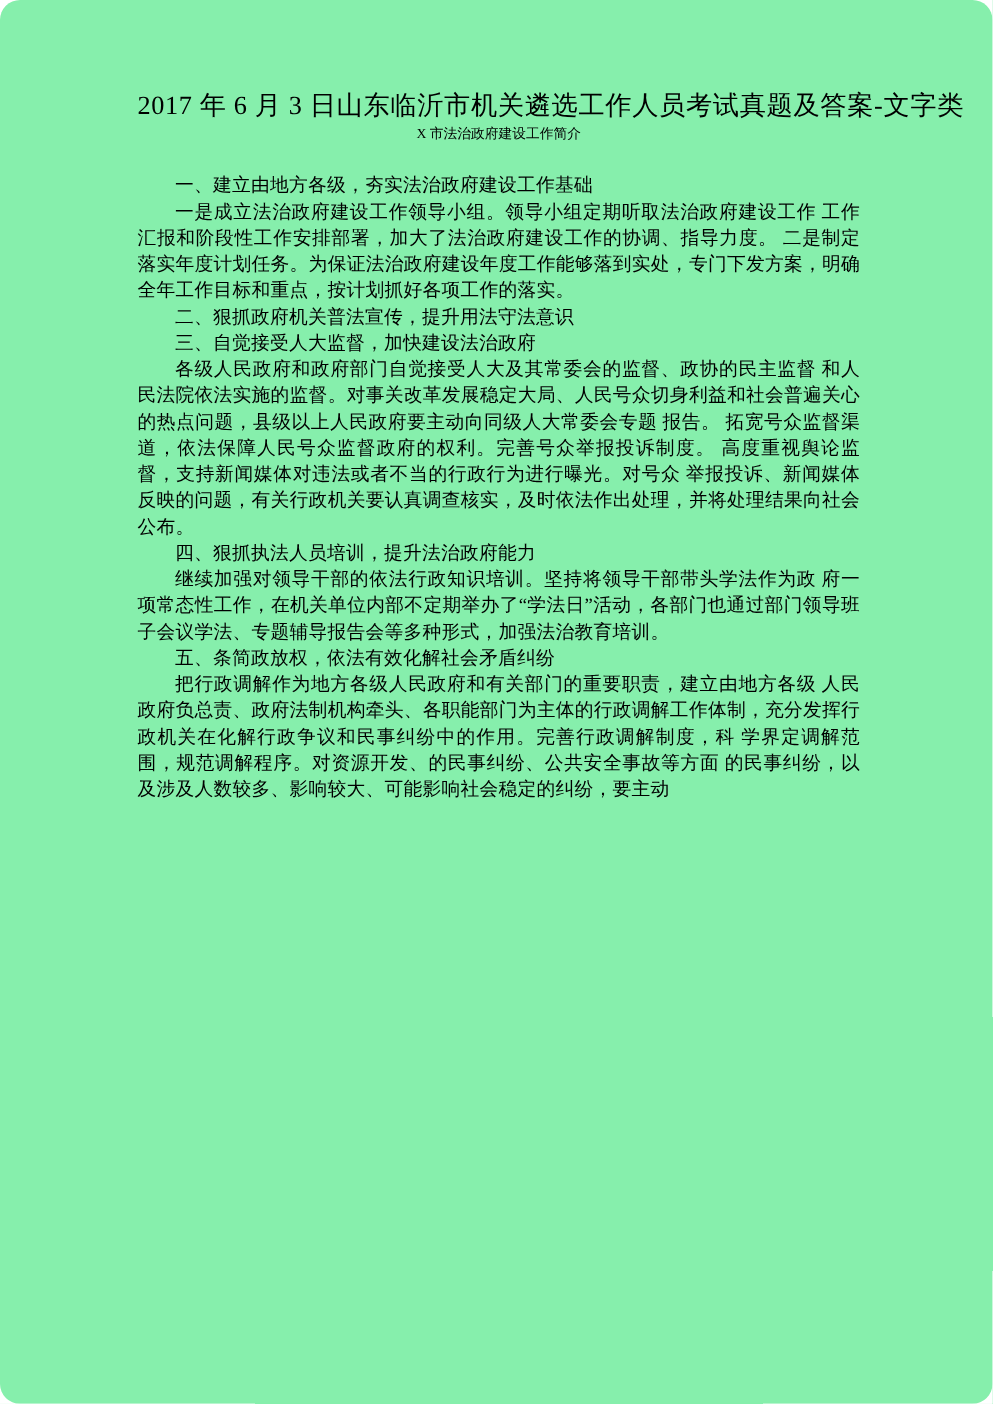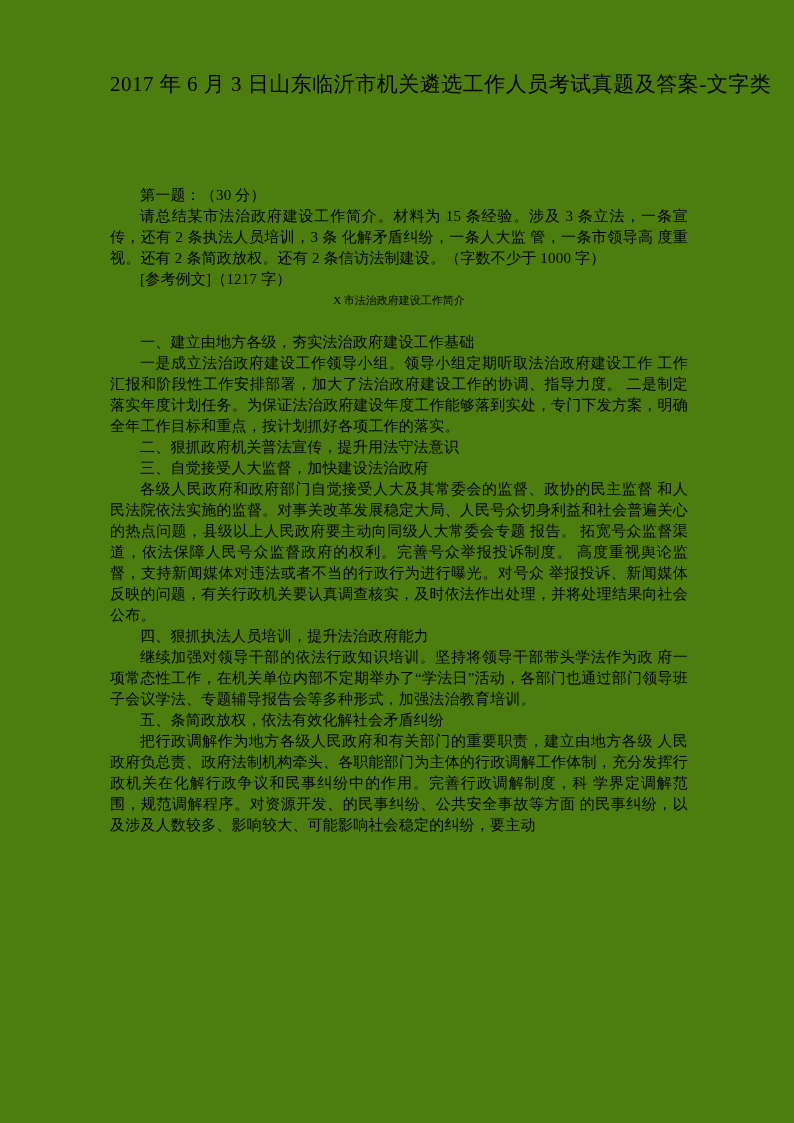--- a/index.html
+++ b/index.html
@@ -4,24 +4,25 @@
 <style>
   html, body {
     margin: 0;
     padding: 0;
     background: #ffffff;
   }
   .page {
     position: relative;
     width: 794px;
     height: 1123px;
-    background: #4d7c0f;
+    background: #86efac;
     overflow: hidden;
     font-family: "Liberation Serif", serif;
     color: #000000;
+    border-radius: 16px;
   }
   .content {
     position: absolute;
     left: 110px;
     top: 0;
     width: 578px;
   }
   .doc-title {
     margin: 0;
     padding-top: 71px;
@@ -56,25 +57,20 @@
   }
 </style>
 </head>
 <body>
 
 <div class="page">
   <div class="content">
 
     <h1 class="doc-title">2017 年 6 月 3 日山东临沂市机关遴选工作人员考试真题及答案-文字类</h1>
 
-    <div class="question-section">
-      <p>第一题：（30 分）</p>
-      <p>请总结某市法治政府建设工作简介。材料为 15 条经验。涉及 3 条立法，一条宣传，还有 2 条执法人员培训，3 条 化解矛盾纠纷，一条人大监 管，一条市领导高 度重视。还有 2 条简政放权。还有 2 条信访法制建设。（字数不少于 1000 字）</p>
-      <p>[参考例文]（1217 字）</p>
-    </div>
 
     <h2 class="essay-title">X 市法治政府建设工作简介</h2>
 
     <div>
       <p class="essay-heading">一、建立由地方各级，夯实法治政府建设工作基础</p>
       <p>一是成立法治政府建设工作领导小组。领导小组定期听取法治政府建设工作 工作汇报和阶段性工作安排部署，加大了法治政府建设工作的协调、指导力度。 二是制定落实年度计划任务。为保证法治政府建设年度工作能够落到实处，专门下发方案，明确全年工作目标和重点，按计划抓好各项工作的落实。</p>
       <p class="essay-heading">二、狠抓政府机关普法宣传，提升用法守法意识</p>
       <p class="essay-heading">三、自觉接受人大监督，加快建设法治政府</p>
       <p>各级人民政府和政府部门自觉接受人大及其常委会的监督、政协的民主监督 和人民法院依法实施的监督。对事关改革发展稳定大局、人民号众切身利益和社会普遍关心的热点问题，县级以上人民政府要主动向同级人大常委会专题 报告。 拓宽号众监督渠道，依法保障人民号众监督政府的权利。完善号众举报投诉制度。 高度重视舆论监督，支持新闻媒体对违法或者不当的行政行为进行曝光。对号众 举报投诉、新闻媒体反映的问题，有关行政机关要认真调查核实，及时依法作出处理，并将处理结果向社会公布。</p>
       <p class="essay-heading">四、狠抓执法人员培训，提升法治政府能力</p>

